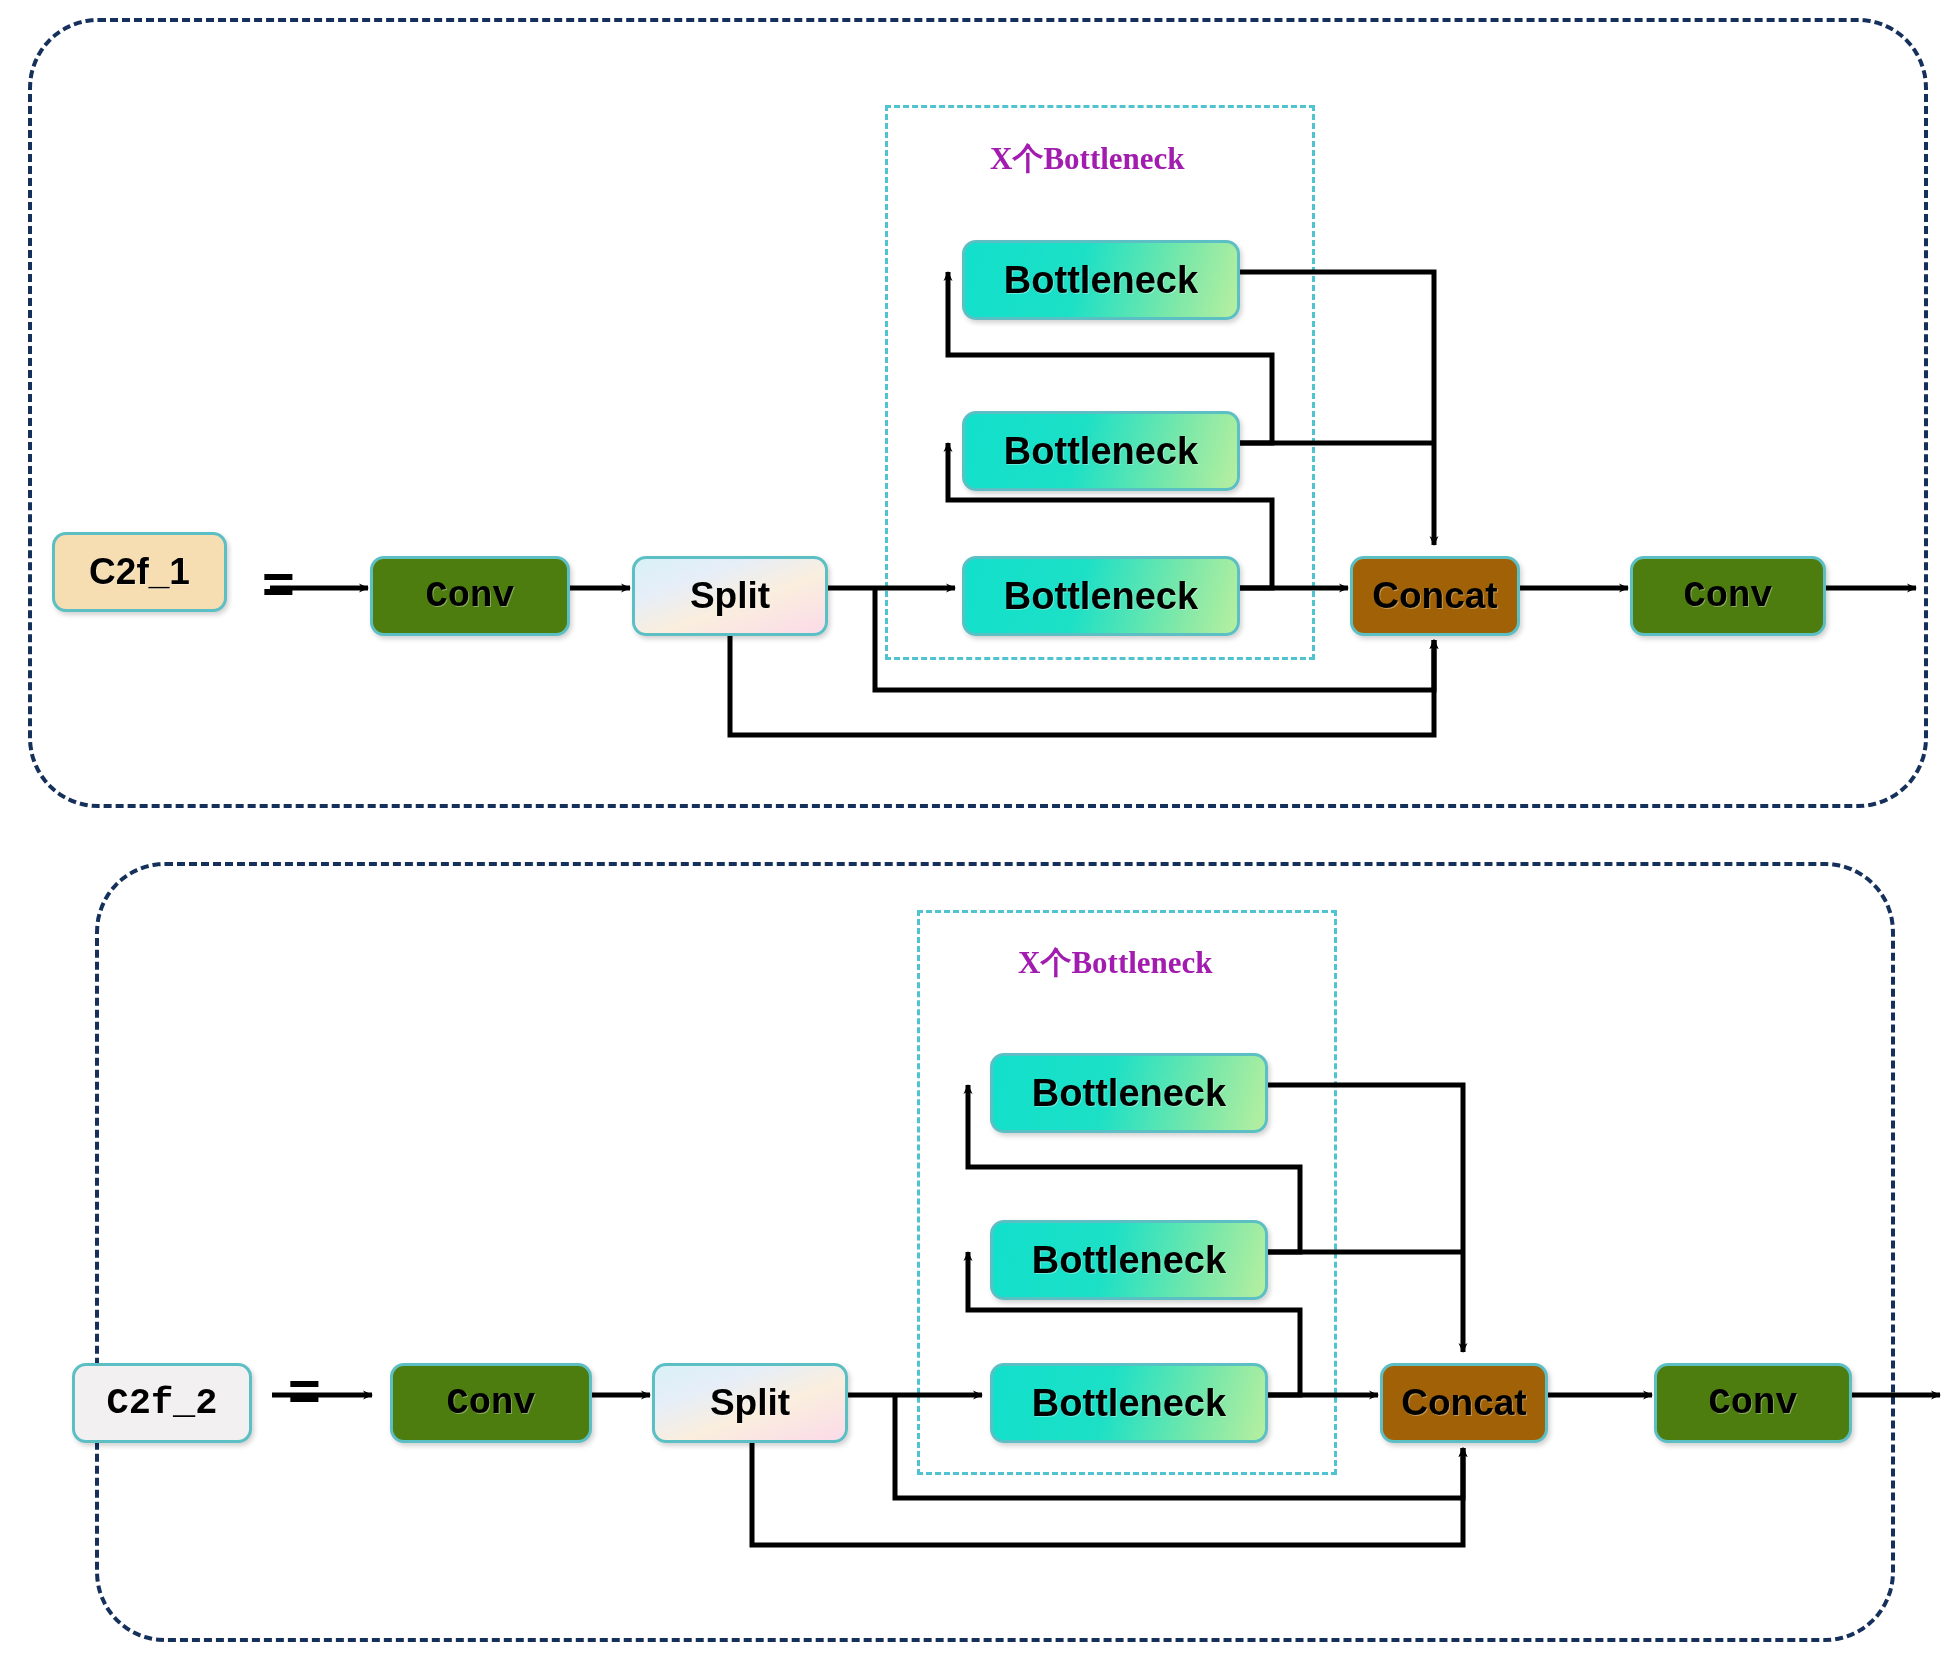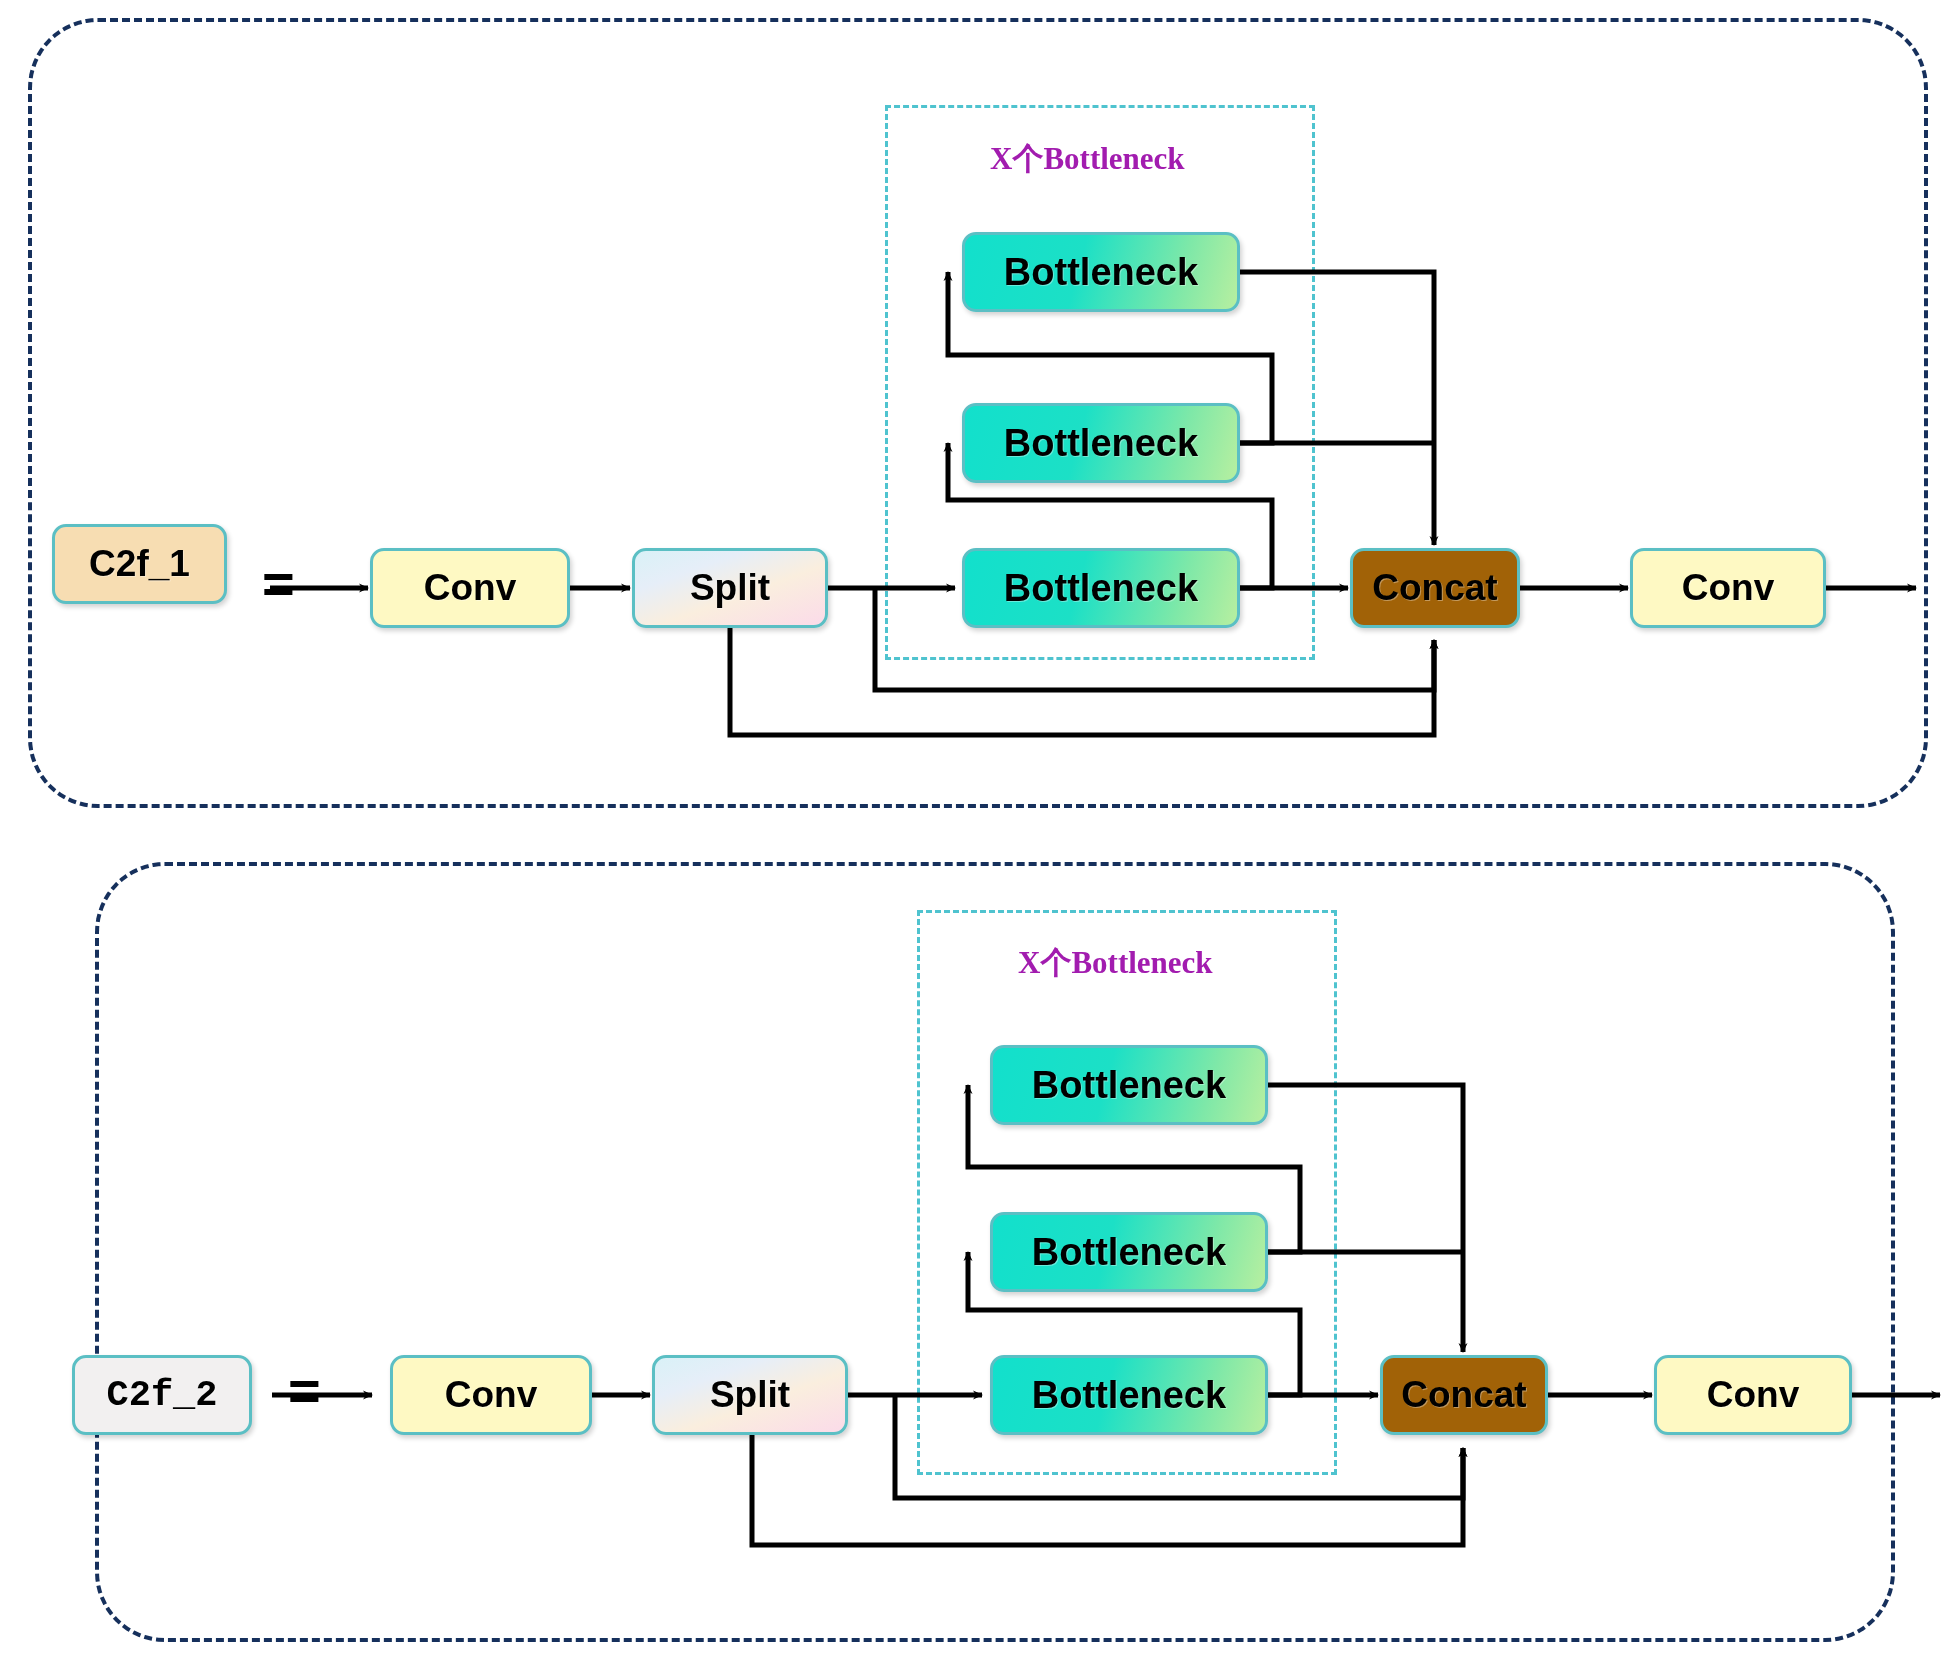--- a/index.html
+++ b/index.html
@@ -36,22 +36,23 @@
     box-sizing: border-box;
     border: 3px solid #5bbfc4;
     border-radius: 14px;
     display: flex;
     align-items: center;
     justify-content: center;
     color: #000000;
     font-weight: bold;
     text-shadow: 1px 1px 0 rgba(255,255,255,0.35);
     box-shadow: 2px 3px 5px rgba(0,0,0,0.18);
+    margin-top: 8px;
   }
-  .node-conv   { background: #fef9c3; font-size: 37px; }
+  .node-conv   { background: #4d7c0f; font-size: 37px; font-family: Liberation Mono, monospace; }
   .node-concat { background: #a16207; font-size: 37px; }
   .node-split  {
     background: linear-gradient(160deg, #d9f1f7 0%, #e6eef8 28%, #faeede 58%, #fbdbe9 100%);
     font-size: 37px;
   }
   .node-bneck  {
     background: linear-gradient(105deg, #12e0cc 0%, #1ce0c6 42%, #7ee8a8 78%, #b7efa0 100%);
     font-size: 38px;
   }
   .node-c2f1   { background: #f7ddb2; font-size: 37px; }

